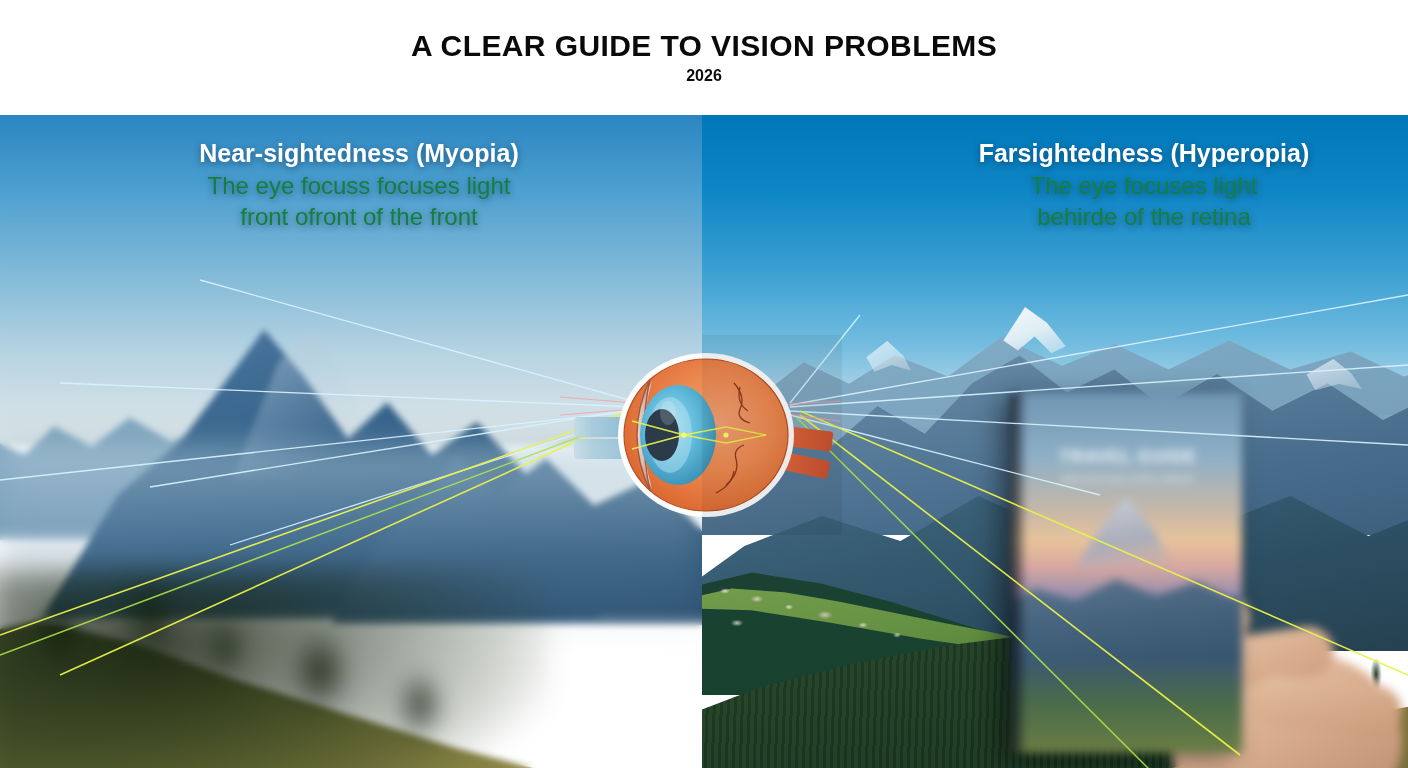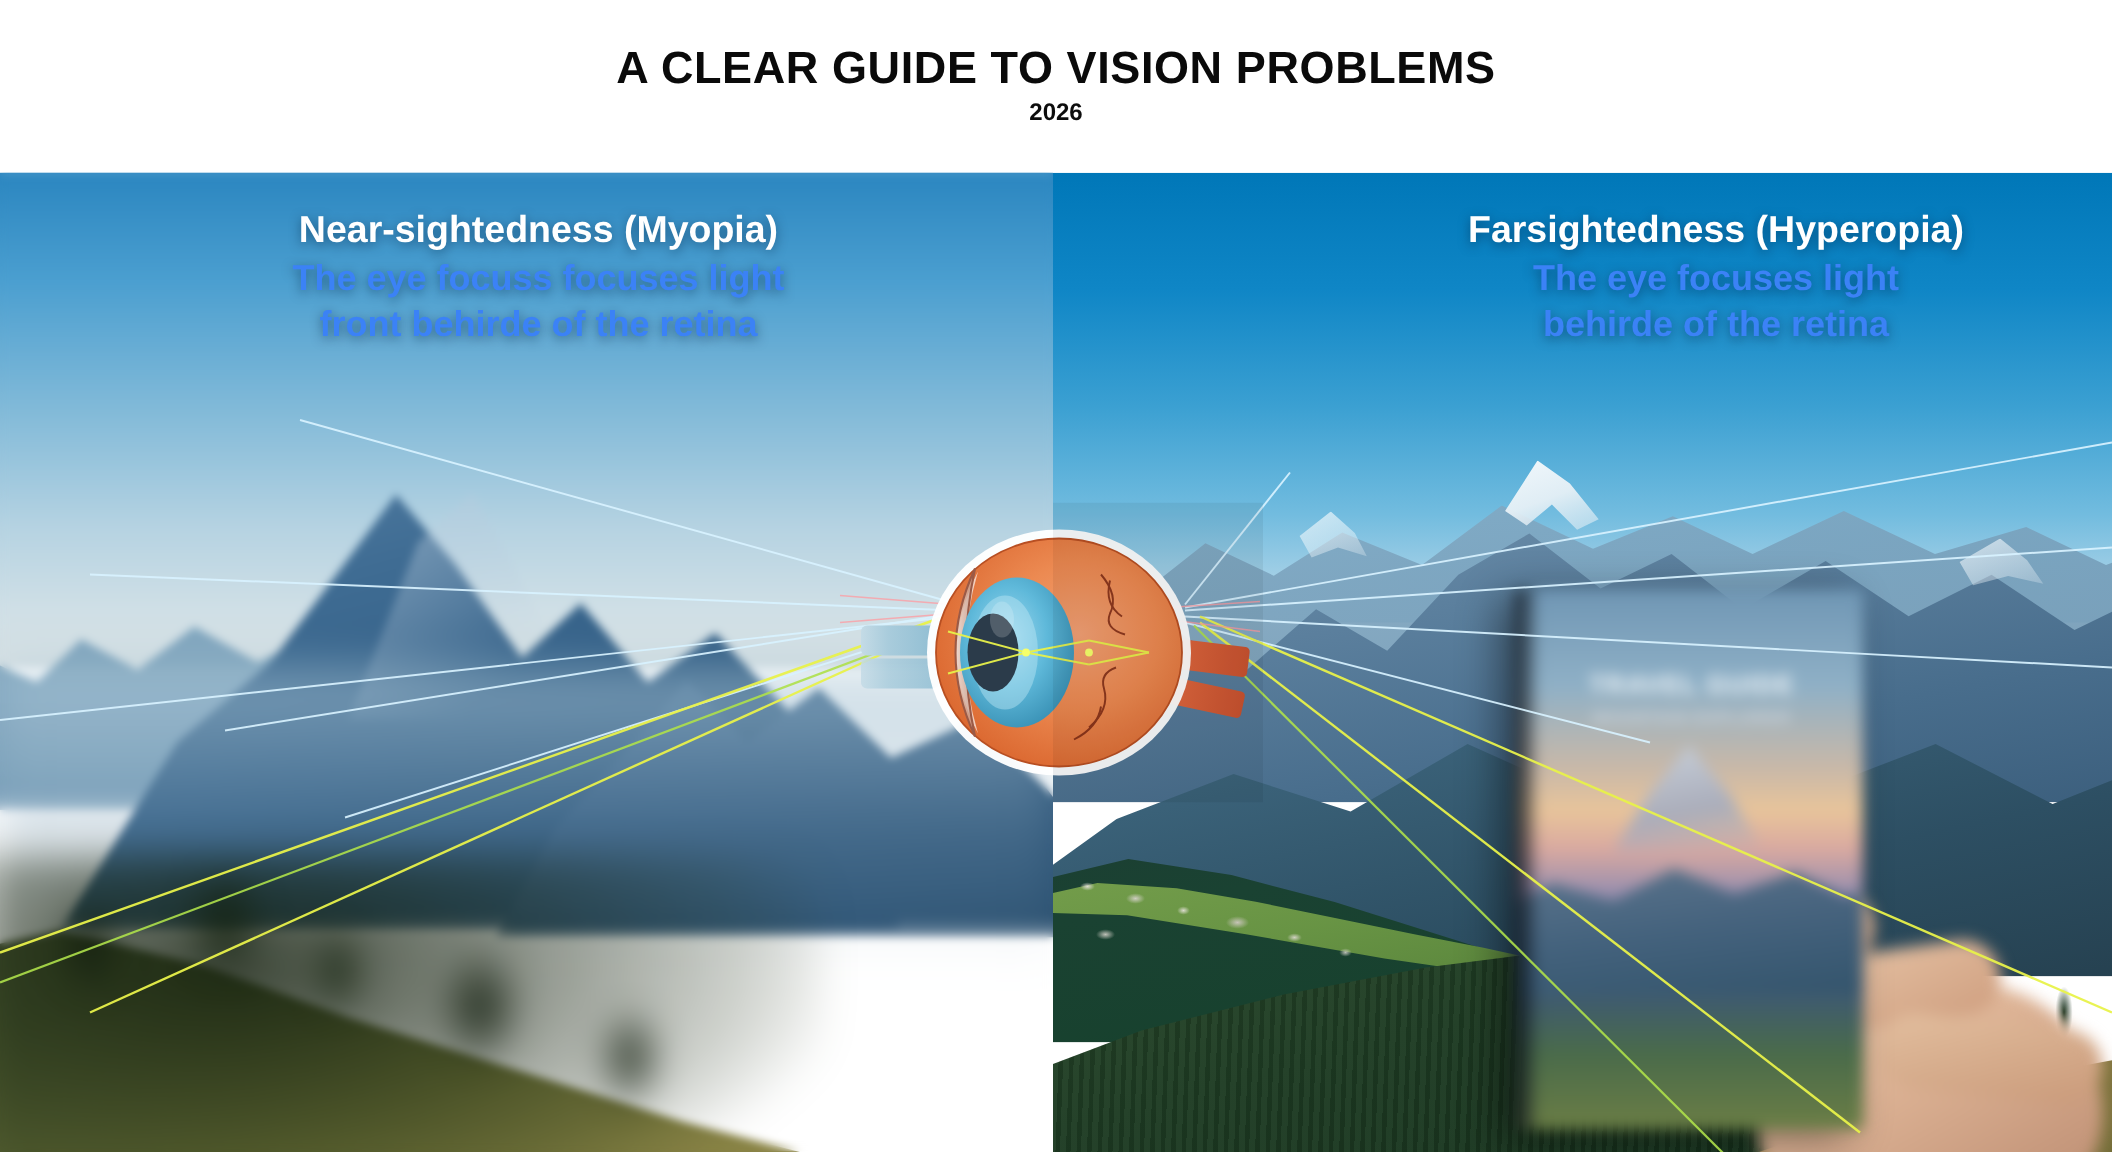--- a/index.html
+++ b/index.html
@@ -162,21 +162,21 @@
       background:linear-gradient(160deg,#e7c4a6,#cf9f80);}
   .f3{position:absolute;left:120px;top:96px;width:150px;height:50px;border-radius:50px;transform:rotate(6deg);
       background:linear-gradient(160deg,#e3bf9f,#c99979);}
 
   
   .caption{position:absolute;z-index:35;text-align:center;
            text-shadow:0 2px 7px rgba(0,35,65,.5);}
   .cap-left{left:0;top:24px;width:718px;}
   .cap-right{left:735px;top:24px;width:818px;}
   .cap-title{font-size:25px;font-weight:bold;color:#ffffff;line-height:1.12;white-space:nowrap;}
-  .cap-body{font-size:24px;font-weight:700;color:#3b82f6;line-height:1.28;margin-top:4px;}
+  .cap-body{font-size:24px;font-weight:400;color:#15803d;line-height:1.28;margin-top:4px;}
   .cap-body span{display:block;}
 
   
   .rays{position:absolute;inset:0;z-index:30;pointer-events:none;}
 
   
   .eye{position:absolute;left:566px;top:220px;width:276px;height:200px;z-index:45;}
 </style>
 </head>
 <body>
@@ -346,21 +346,21 @@
       <circle cx="118" cy="100" r="2.6" fill="#f6ff6a"></circle>
       <circle cx="160" cy="100" r="2.6" fill="#f6ff6a"></circle>
 
       <rect x="136" y="0" width="140" height="200" fill="#000" opacity=".06"></rect>
     </svg>
 
     <div class="caption cap-left">
       <div class="cap-title">Near-sightedness (Myopia)</div>
       <div class="cap-body">
         <span>The eye focuss focuses light</span>
-        <span>front behirde of the retina</span>
+        <span>front ofront of the front</span>
       </div>
     </div>
 
     <div class="caption cap-right">
       <div class="cap-title">Farsightedness (Hyperopia)</div>
       <div class="cap-body">
         <span>The eye focuses light</span>
         <span>behirde of the retina</span>
       </div>
     </div>

